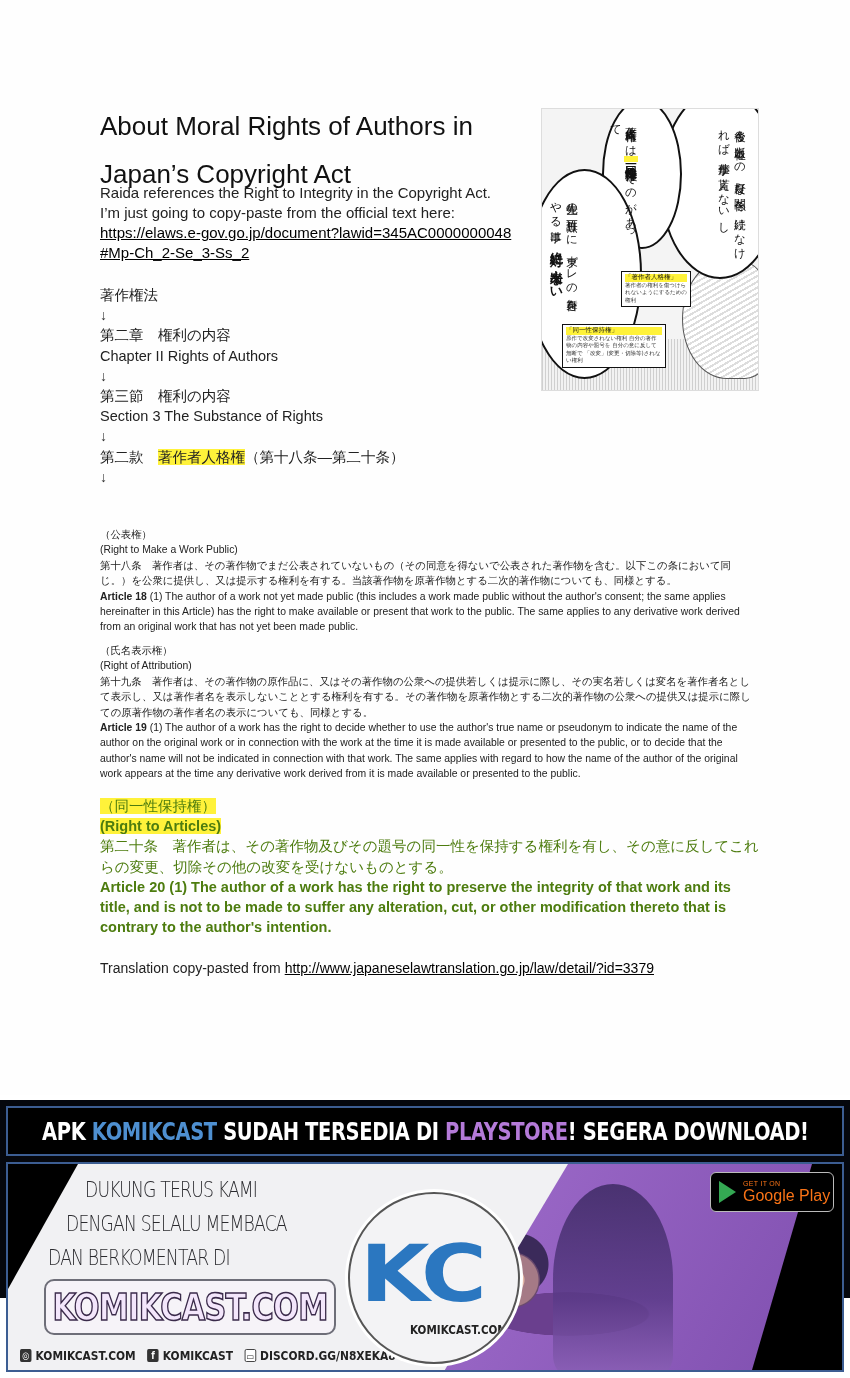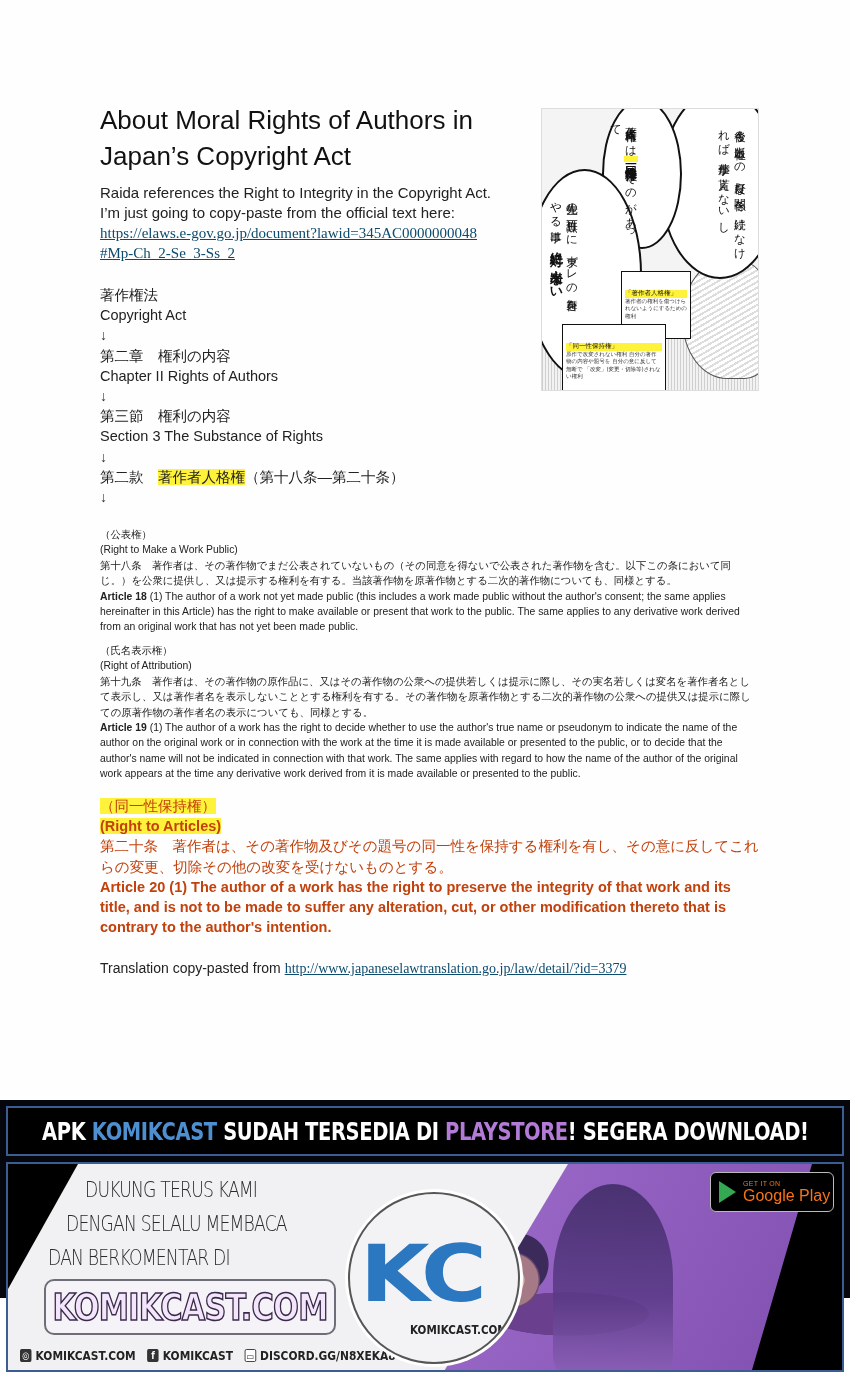--- a/index.html
+++ b/index.html
@@ -1,41 +1,41 @@
 <!DOCTYPE html>
 <html><head>
   <meta charset="utf-8">
   <style>
     * { box-sizing: border-box; margin: 0; padding: 0; }
     html, body { width: 850px; height: 1378px; background: #ffffff; overflow: hidden; }
     body { position: relative; font-family: "Liberation Sans", "DejaVu Sans", sans-serif; color: #1a1a1a; }
 
     .doc { position: absolute; left: 0; top: 0; width: 850px; height: 1095px; background: #fefefe; }
 
-    .title { position: absolute; left: 100px; top: 102px; width: 430px; font-size: 26px; line-height: 36px; color: #111; font-weight: normal; }
+    .title { position: absolute; left: 100px; top: 102px; width: 430px; font-size: 26px; line-height: 48px; color: #111; font-weight: normal; }
     .intro { position: absolute; left: 100px; top: 183px; width: 440px; font-size: 15px; line-height: 20px; color: #222; }
-    .intro a, .link { color: #0c4a6e; text-decoration: underline; font-family: Liberation Serif, serif; }
+    .intro a, .link { color: #000000; text-decoration: underline; }
 
     .chain { position: absolute; left: 100px; top: 285px; width: 460px; font-size: 14.5px; line-height: 20.2px; color: #222; }
     .chain .arrow { display: block; font-size: 14px; line-height: 20.2px; color: #333; }
     .hl { background: #fff23a; text-align: right; }
     .b { font-weight: bold; }
 
     .small { position: absolute; left: 100px; width: 660px; font-size: 10.4px; line-height: 15.4px; color: #222; }
     .small .jp { font-size: 10.4px; }
 
-    .integrity { position: absolute; left: 100px; top: 796px; width: 660px; font-size: 14.5px; line-height: 20.2px; color: #c2410c; }
+    .integrity { position: absolute; left: 100px; top: 796px; width: 660px; font-size: 14.5px; line-height: 20.2px; color: #4d7c0f; }
     .source { position: absolute; left: 100px; top: 958px; width: 660px; font-size: 14px; line-height: 20px; color: #222; }
 
     
     .manga { position: absolute; left: 541px; top: 108px; width: 218px; height: 283px; background: #f4f4f4; overflow: hidden; border: 1px solid #ddd; }
     .manga .bubble { position: absolute; background: #fff; border: 2px solid #111; border-radius: 50%; }
     .manga .vtext { position: absolute; writing-mode: vertical-rl; font-family: "DejaVu Sans", sans-serif; color: #111; letter-spacing: 1px; }
     .manga .hair { position: absolute; border-radius: 50% 40% 30% 50%; background: repeating-linear-gradient(150deg, #ddd 0 2px, #fff 2px 5px); border: 1px solid #555; }
-    .manga .note { position: absolute; background: #fff; border: 1.5px solid #111; padding: 18px 3px; font-family: "DejaVu Sans", sans-serif; font-size: 5.5px; line-height: 7.5px; color: #333; }
+    .manga .note { position: absolute; background: #fff; border: 1.5px solid #111; padding: 2px 3px; font-family: "DejaVu Sans", sans-serif; font-size: 5.5px; line-height: 7.5px; color: #333; }
     .manga .note .nh { background: #fff23a; font-size: 6.5px; color: #111; }
     .manga .shade { position: absolute; background: repeating-linear-gradient(90deg, #cfcfcf 0 1px, #f2f2f2 1px 3px); }
 
     
     .banner { position: absolute; left: 0; top: 1100px; width: 850px; height: 198px; background: #05070d; }
     .top-bar { position: absolute; left: 6px; top: 6px; width: 838px; height: 50px; border: 2px solid #3c5d92; background: #000; display: flex; align-items: center; justify-content: center; }
     .top-bar .t { font-family: "DejaVu Sans", sans-serif; font-weight: bold; font-size: 25px; letter-spacing: -0.5px; transform: scaleX(0.78); transform-origin: center; white-space: nowrap; color: #fff; }
     .top-bar .blue { color: #4e8fd0; }
     .top-bar .purple { color: #b47ad8; }
 
@@ -79,21 +79,20 @@
     <div>Raida references the Right to Integrity in the Copyright Act.</div>
     <div>I’m just going to copy-paste from the official text here:</div>
     <a class="link">
       <span>https://elaws.e-gov.go.jp/document?lawid=345AC0000000048</span><br>
       <span>#Mp-Ch_2-Se_3-Ss_2</span>
     </a>
   </div>
 
   <div class="chain">
     <div>著作権法</div>
-    <div>Copyright Act</div>
     <span class="arrow">↓</span>
     <div>第二章　権利の内容</div>
     <div>Chapter II Rights of Authors</div>
     <span class="arrow">↓</span>
     <div>第三節　権利の内容</div>
     <div>Section 3 The Substance of Rights</div>
     <span class="arrow">↓</span>
     <div>
       <span>第二款　</span><span class="hl">著作者人格権</span><span>（第十八条―第二十条）</span>
     </div>

